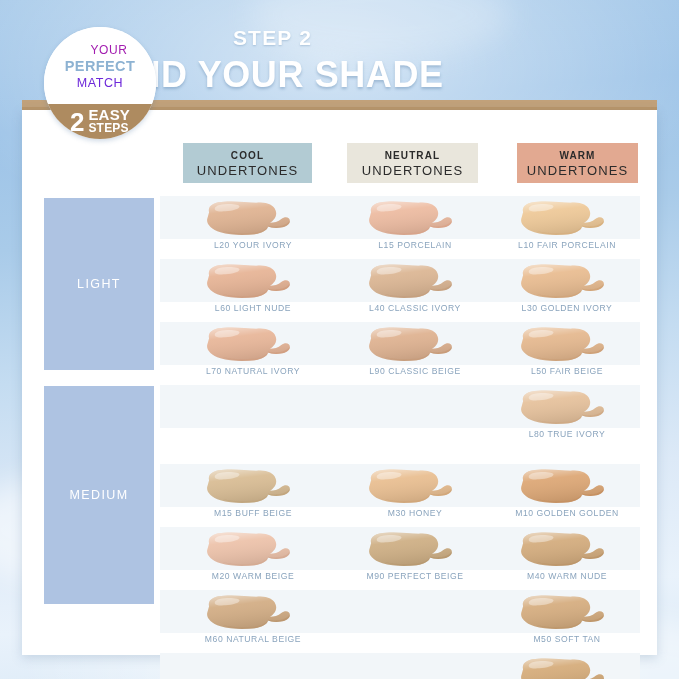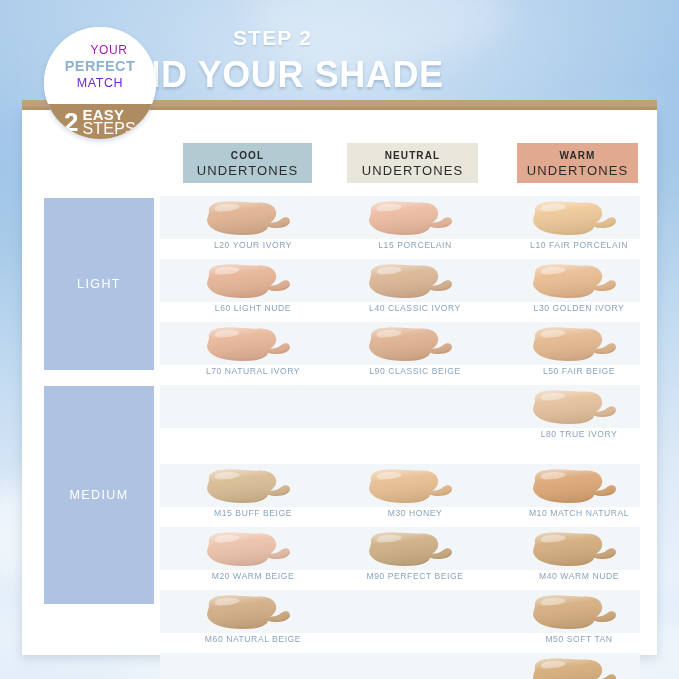--- a/index.html
+++ b/index.html
@@ -57,21 +57,21 @@
     position:absolute;left:0;top:69%;width:100%;height:31%;
     background:#ae8b60;
     display:flex;align-items:center;justify-content:center;
   }
   .b-your{font-size:12px;letter-spacing:.6px;color:#a21caf;line-height:16px;margin-left:18px;}
   .b-perfect{font-size:14.5px;font-weight:bold;letter-spacing:.4px;color:#8db2d2;line-height:17px;}
   .b-match{font-size:12.5px;letter-spacing:.6px;color:#6d28d9;line-height:16px;}
   .b-two{font-size:26px;font-weight:bold;color:#ffffff;line-height:26px;margin-right:4px;}
   .b-right{display:flex;flex-direction:column;align-items:flex-start;}
   .b-easy{font-size:15px;font-weight:bold;color:#ffffff;line-height:14px;letter-spacing:.2px;}
-  .b-steps{font-size:16px;font-weight:normal;color:#ffffff;line-height:13px;letter-spacing:.2px;}
+  .b-steps{font-size:12px;font-weight:bold;color:#ffffff;line-height:13px;letter-spacing:.2px;}
 
   
   .uhead{
     position:absolute;height:40px;
     display:flex;flex-direction:column;align-items:center;justify-content:center;
   }
   .uhead .t1{font-size:10px;font-weight:bold;letter-spacing:1.1px;color:#2b2b2b;line-height:15px;}
   .uhead .t2{font-size:13px;letter-spacing:1.1px;color:#2b2b2b;line-height:15px;}
   #uh-cool{left:183px;top:143px;width:129px;background:#b2cbd3;}
   #uh-neutral{left:347px;top:143px;width:131px;background:#e9e6dc;}
@@ -91,21 +91,21 @@
   
   #grid{position:absolute;left:160px;top:196px;width:480px;}
   .band{position:relative;width:480px;}
   .band.sw{height:43px;background:#f2f6f9;}
   .band.lb{height:20px;background:#ffffff;}
   .band.gap{height:16px;background:#ffffff;}
 
   .cell{position:absolute;top:0;height:100%;}
   .c0{left:18px;width:150px;}
   .c1{left:180px;width:150px;}
-  .c2{left:344px;width:150px;}
+  .c2{left:332px;width:150px;}
 
   .swatch{position:absolute;left:22px;top:3px;width:98px;height:38px;}
   .lbl{
     position:absolute;left:0;top:1px;width:150px;text-align:center;
     font-size:8.6px;letter-spacing:.55px;color:#8aa4bd;white-space:nowrap;
   }
   
   .c2 .lbl{text-align:center;}
 
   svg{display:block;}
@@ -454,21 +454,21 @@
         </div>
       </div>
       <div class="band lb">
         <div class="cell c0">
           <div class="lbl">M15 BUFF BEIGE</div>
         </div>
         <div class="cell c1">
           <div class="lbl">M30 HONEY</div>
         </div>
         <div class="cell c2">
-          <div class="lbl">M10 MATCH NATURAL</div>
+          <div class="lbl">M10 GOLDEN GOLDEN</div>
         </div>
       </div>
       <div class="band sw">
         <div class="cell c0">
           <div class="swatch">
             <svg viewBox="0 0 100 40" width="98" height="38">
               <defs>
                 <linearGradient id="g14" x1="0" y1="0" x2="0.3" y2="1">
                   <stop offset="0%" stop-color="#ffffff" stop-opacity="0.55"></stop>
                   <stop offset="35%" stop-color="#ffffff" stop-opacity="0.05"></stop>

